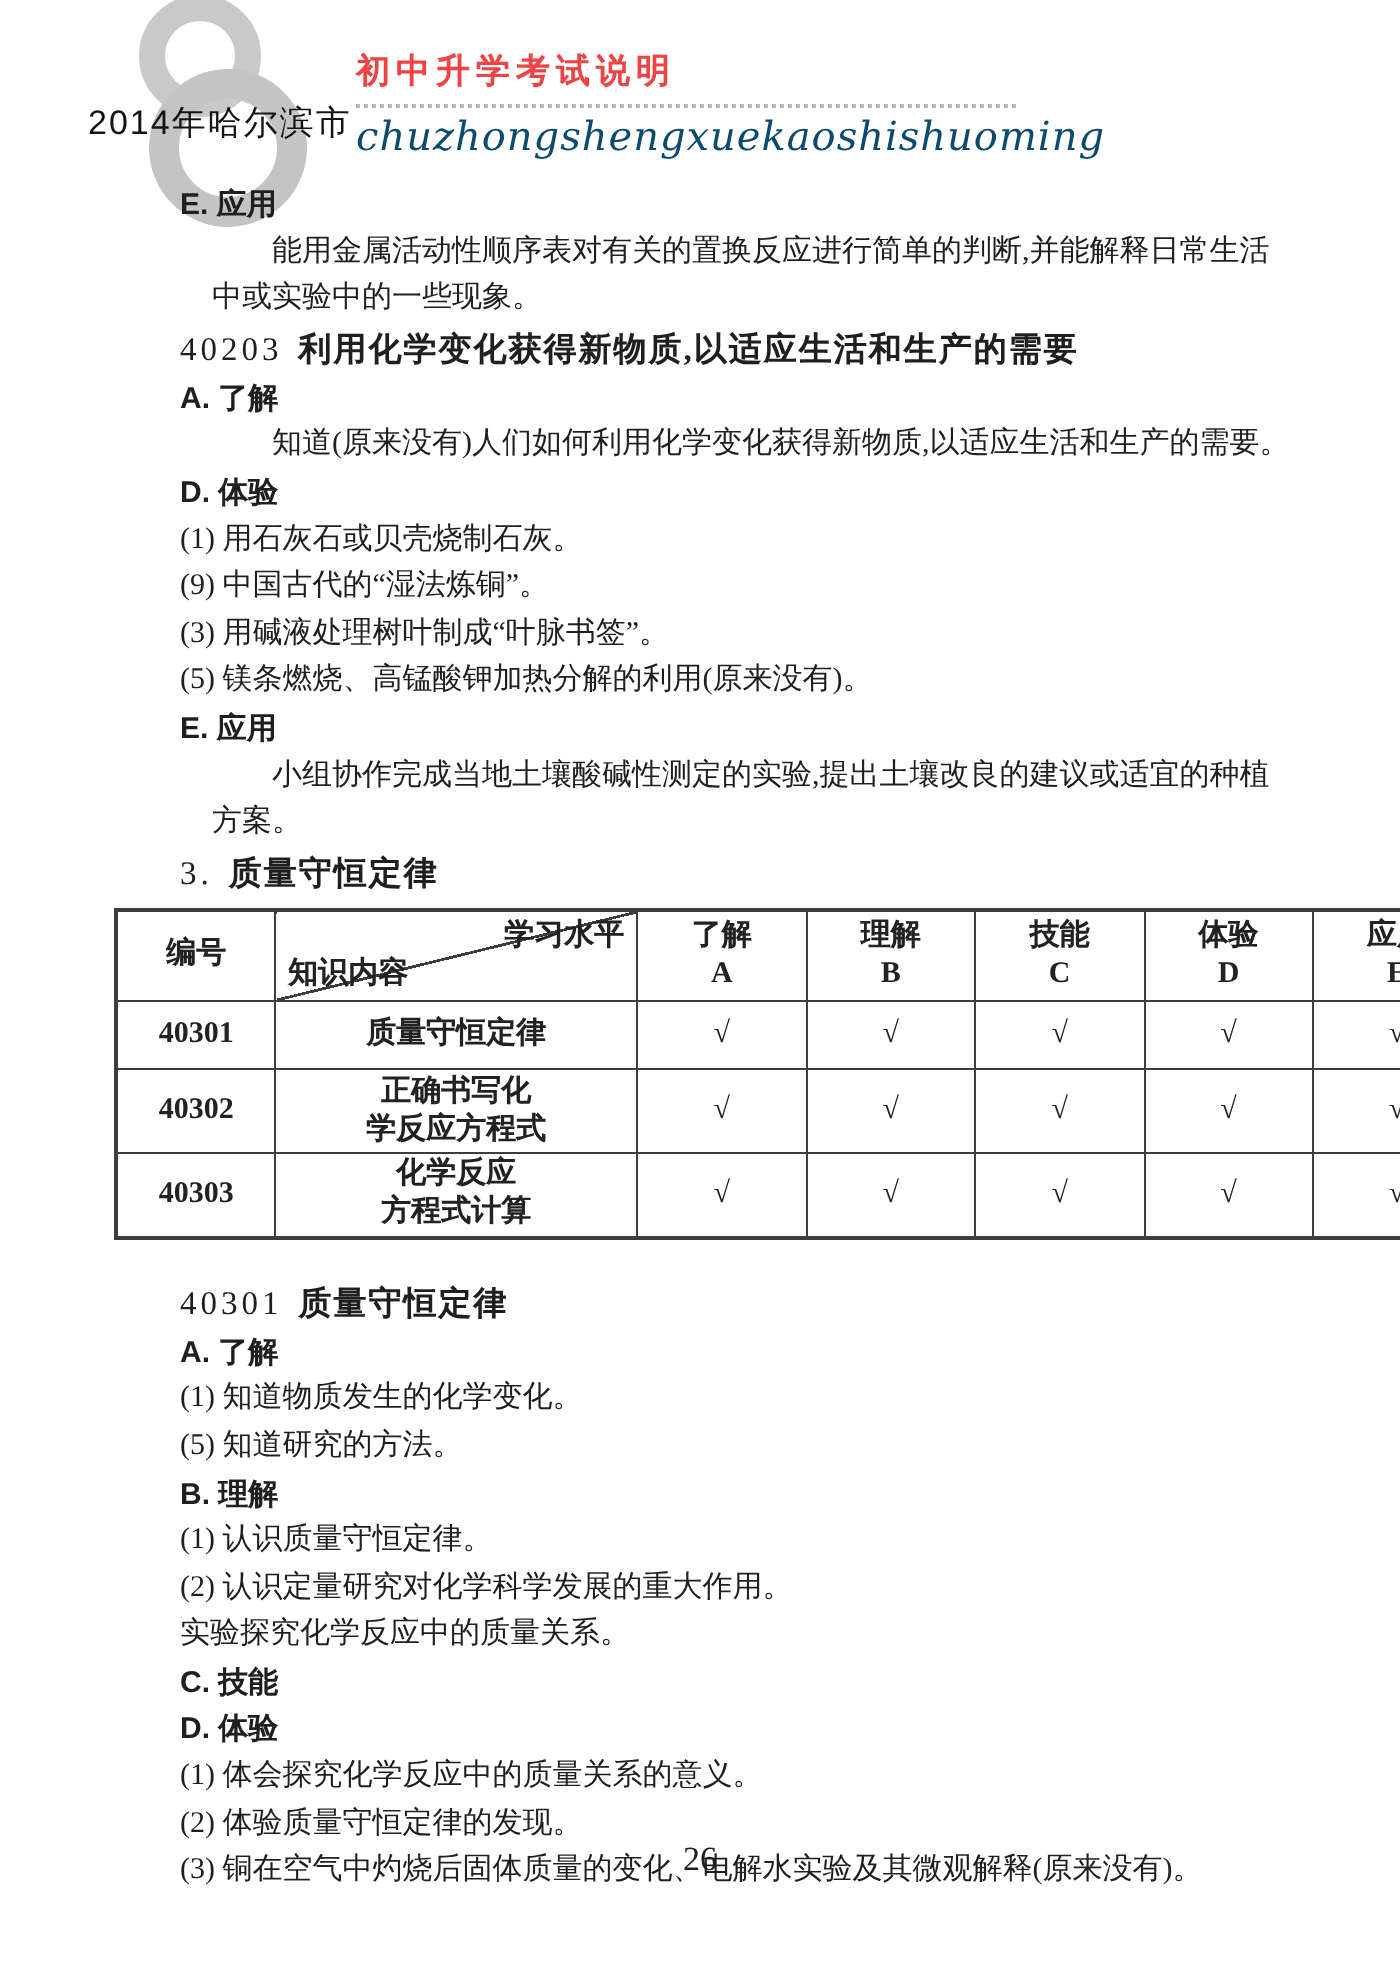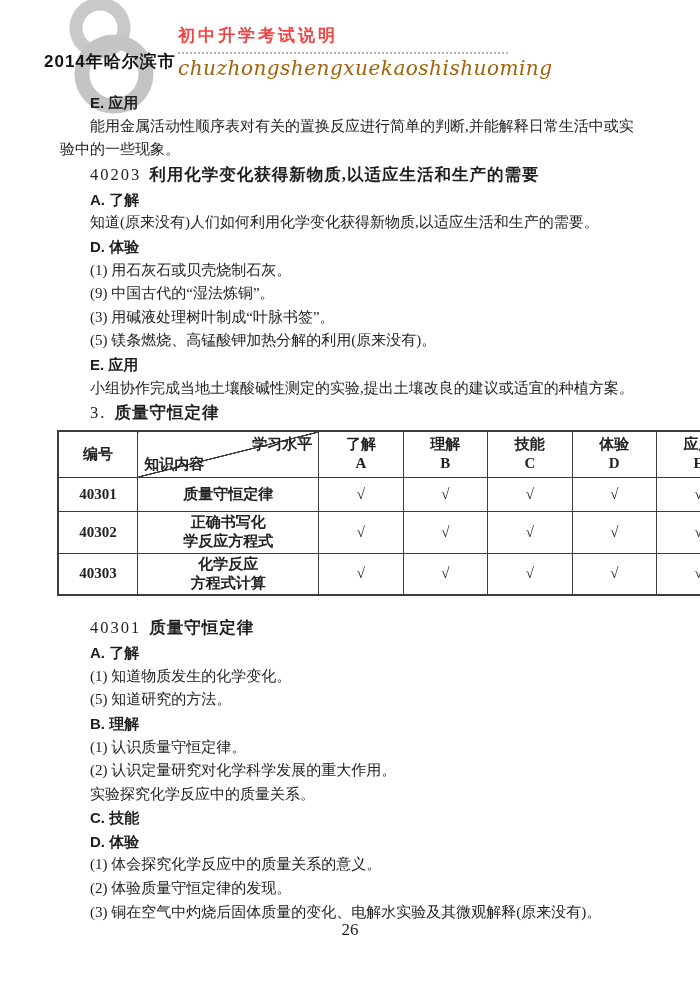--- a/index.html
+++ b/index.html
@@ -4,41 +4,41 @@
 <style>
   html,body{margin:0;padding:0;}
   body{
     width:700px;height:986px;background:#ffffff;position:relative;
     font-family:"Liberation Serif", serif;color:#1f1f1f;overflow:hidden;
   }
   
   .hdr-logo{position:absolute;left:50px;top:-4px;z-index:0;}
   .hdr-edition{
     position:absolute;left:44px;top:50px;z-index:2;
-    font-family:"Liberation Sans", sans-serif;font-weight:bold;
+    font-family:"Liberation Sans", sans-serif;font-weight:normal;
     font-size:17px;letter-spacing:1px;color:#141414;white-space:nowrap;
   }
   .masthead{position:absolute;left:178px;top:24px;z-index:2;width:340px;}
   .masthead .title{
     font-family:"Liberation Sans", sans-serif;font-weight:bold;
     font-size:17px;letter-spacing:3px;color:#ef4444;
   }
   .masthead .dotted{border-top:2px dotted #b7b7b7;margin-top:5px;width:330px;height:0;}
   .masthead .pinyin{
     margin-top:2px;font-family:"DejaVu Serif", serif;font-style:italic;
-    font-size:20px;letter-spacing:0.5px;color:#a16207;white-space:nowrap;
+    font-size:20px;letter-spacing:0.5px;color:#0c4a6e;white-space:nowrap;
   }
   
   main{position:absolute;left:60px;top:91px;width:588px;z-index:1;}
   .line{font-size:15px;line-height:23.6px;}
   .letter{
     font-family:"Liberation Sans", sans-serif;font-weight:600;
     padding-left:30px;font-size:15px;
   }
-  .para{text-indent:30px;}
+  .para{text-indent:30px;margin-left:46px;}
   .item{padding-left:30px;}
   .script-head{
     padding-left:30px;font-weight:bold;font-size:16.5px;line-height:26px;
     letter-spacing:1px;
   }
   .script-head .num{font-weight:normal;letter-spacing:2px;margin-right:8px;}
   
   table.grid{
     border-collapse:collapse;table-layout:fixed;margin:4px 0 19px -3px;
     width:685px;

